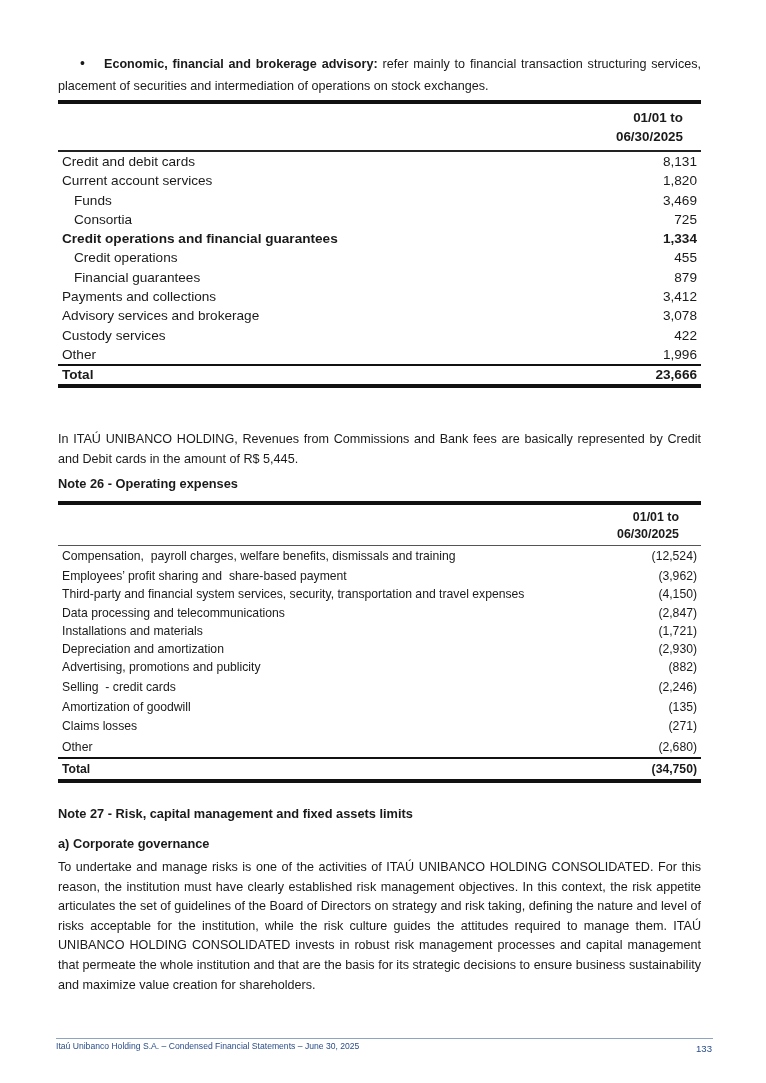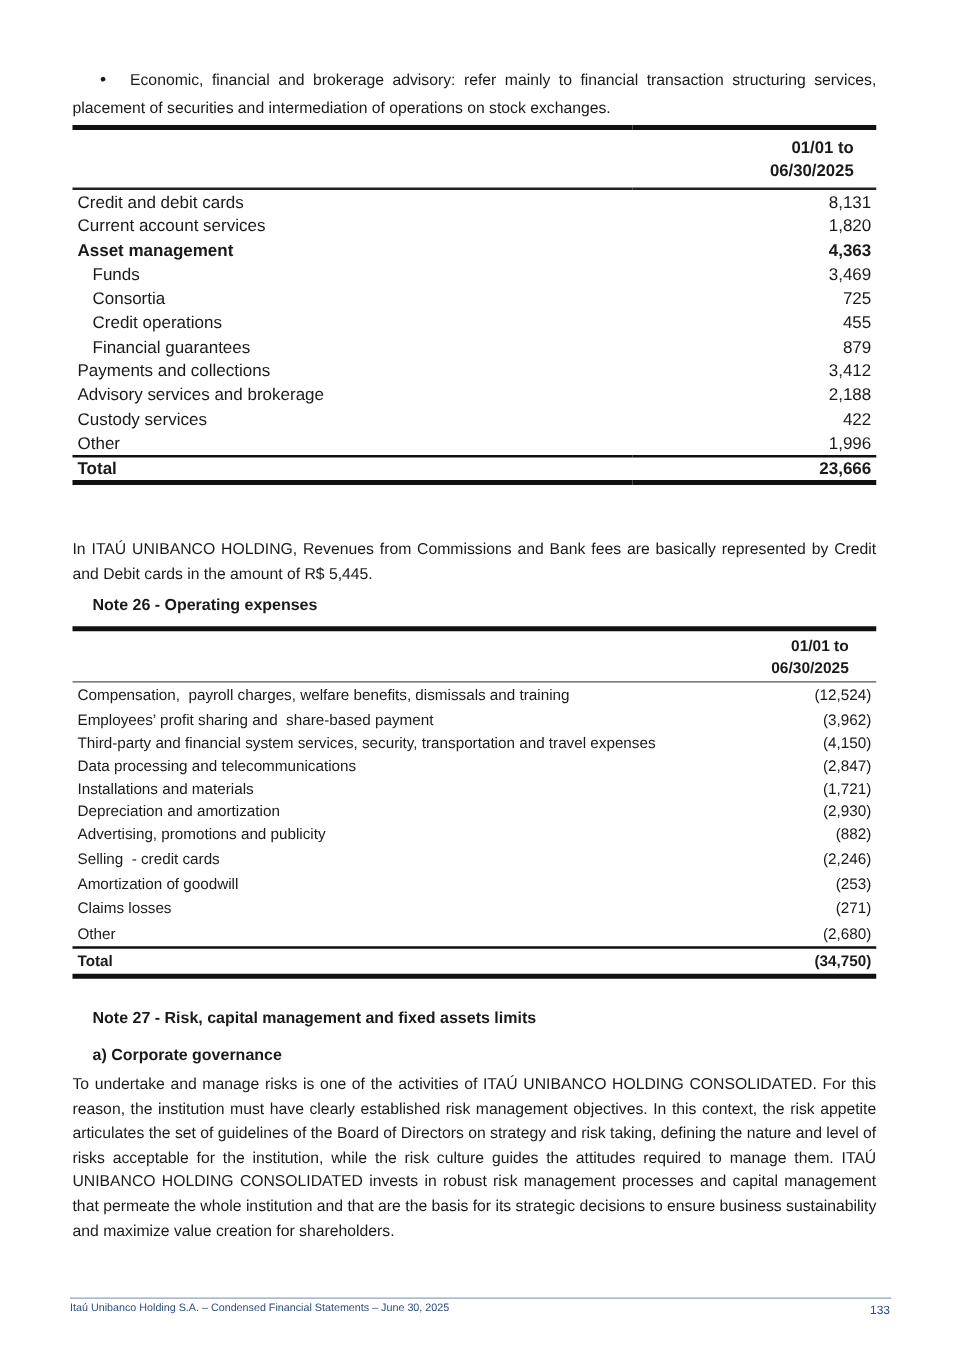--- a/index.html
+++ b/index.html
@@ -3,40 +3,40 @@
   <meta charset="utf-8">
   <style>
     html, body { margin: 0; padding: 0; background: #ffffff; }
     body { width: 766px; height: 1083px; position: relative; overflow: hidden;
            font-family: "Liberation Sans", sans-serif; color: #1a1a1a; }
     .page { position: absolute; left: 58px; top: 0; width: 643px; }
 
     .bullet-para { position: absolute; top: 52px; left: 0; width: 643px;
                    font-size: 12.6px; line-height: 22px; text-align: justify; }
     .bullet-para .dot { display: inline-block; width: 24px; padding-left: 22px; font-size: 14px; }
-    .bullet-para b { font-weight: normal; }
+    .bullet-para b { font-weight: bold; }
 
     table.fin { border-collapse: collapse; width: 643px; position: absolute; left: 0; }
     table.fin td { padding: 0 4px; white-space: nowrap; }
     table.fin td.num { text-align: right; }
     .hdr-cell { text-align: right; font-weight: bold; }
 
     
     #t1 { top: 100px; font-size: 13.6px; }
     #t1 thead tr.top td { border-top: 4px solid #111; height: 0; padding: 0; }
     #t1 thead tr.h td { height: 42px; line-height: 19px; padding-top: 4px; vertical-align: top; }
     #t1 thead tr.h td.hdr-cell { padding-right: 18px; font-size: 13.4px; }
     #t1 thead tr.h { border-bottom: 2px solid #222; }
     #t1 tbody td { height: 19.3px; line-height: 19.3px; }
     #t1 tbody tr.bold td { font-weight: bold; }
     #t1 tbody tr.sub td.lbl { padding-left: 16px; }
     #t1 tbody tr.total td { font-weight: bold; border-top: 2px solid #111; border-bottom: 4px solid #111; height: 18px; line-height: 18px; }
 
     .para { position: absolute; left: 0; width: 643px; font-size: 12.6px; line-height: 20px; text-align: justify; }
-    .heading { position: absolute; left: 16px; font-size: 12.8px; font-weight: bold; }
+    .heading { position: absolute; left: 0; font-size: 12.8px; font-weight: bold; }
 
     
     #t2 { top: 501px; font-size: 12.2px; }
     #t2 thead tr.top td { border-top: 4px solid #111; height: 0; padding: 0; }
     #t2 thead tr.h td { height: 36px; line-height: 17px; padding-top: 4px; vertical-align: top; }
     #t2 thead tr.h td.hdr-cell { padding-right: 22px; font-size: 12.4px; }
     #t2 thead tr.h { border-bottom: 1px solid #555; }
     #t2 tbody td { line-height: 18px; }
     #t2 tbody tr.total td { font-weight: bold; border-top: 2px solid #111; border-bottom: 4px solid #111; height: 20px; line-height: 20px; }
 
@@ -69,47 +69,47 @@
     </thead>
     <tbody id="t1-body">
         <tr>
           <td class="lbl" style="white-space: pre;">Credit and debit cards</td>
           <td class="num">8,131</td>
         </tr>
         <tr>
           <td class="lbl" style="white-space: pre;">Current account services</td>
           <td class="num">1,820</td>
         </tr>
-        <tr class="bold">
-          <td class="lbl" style="white-space: pre;">Asset management</td>
-          <td class="num">4,363</td>
-        </tr>
         <tr class="sub">
           <td class="lbl" style="white-space: pre;">Funds</td>
           <td class="num">3,469</td>
         </tr>
         <tr class="sub">
           <td class="lbl" style="white-space: pre;">Consortia</td>
           <td class="num">725</td>
         </tr>
+        <tr class="bold">
+          <td class="lbl" style="white-space: pre;">Credit operations and financial guarantees</td>
+          <td class="num">1,334</td>
+        </tr>
         <tr class="sub">
           <td class="lbl" style="white-space: pre;">Credit operations</td>
           <td class="num">455</td>
         </tr>
         <tr class="sub">
           <td class="lbl" style="white-space: pre;">Financial guarantees</td>
           <td class="num">879</td>
         </tr>
         <tr>
           <td class="lbl" style="white-space: pre;">Payments and collections</td>
           <td class="num">3,412</td>
         </tr>
         <tr>
           <td class="lbl" style="white-space: pre;">Advisory services and brokerage</td>
-          <td class="num">2,188</td>
+          <td class="num">3,078</td>
         </tr>
         <tr>
           <td class="lbl" style="white-space: pre;">Custody services</td>
           <td class="num">422</td>
         </tr>
         <tr>
           <td class="lbl" style="white-space: pre;">Other</td>
           <td class="num">1,996</td>
         </tr>
         <tr class="total">
@@ -164,21 +164,21 @@
         <tr>
           <td class="lbl" style="white-space: pre; height: 18.5px;">Advertising, promotions and publicity</td>
           <td class="num" style="height: 18.5px;">(882)</td>
         </tr>
         <tr>
           <td class="lbl" style="white-space: pre; height: 21px;">Selling  - credit cards</td>
           <td class="num" style="height: 21px;">(2,246)</td>
         </tr>
         <tr>
           <td class="lbl" style="white-space: pre; height: 19px;">Amortization of goodwill</td>
-          <td class="num" style="height: 19px;">(253)</td>
+          <td class="num" style="height: 19px;">(135)</td>
         </tr>
         <tr>
           <td class="lbl" style="white-space: pre; height: 20px;">Claims losses</td>
           <td class="num" style="height: 20px;">(271)</td>
         </tr>
         <tr>
           <td class="lbl" style="white-space: pre; height: 21px;">Other</td>
           <td class="num" style="height: 21px;">(2,680)</td>
         </tr>
         <tr class="total">

